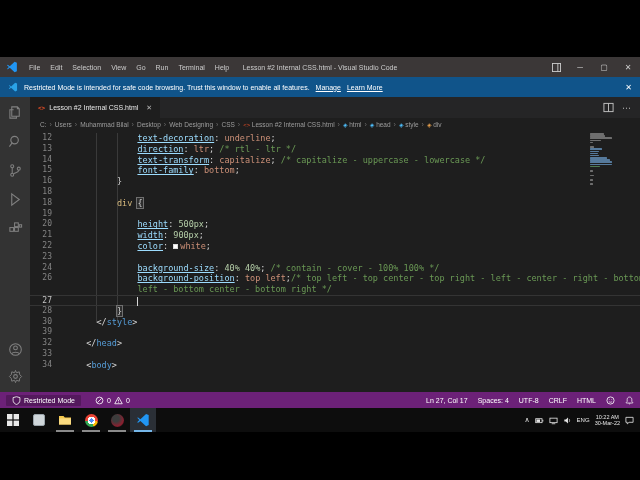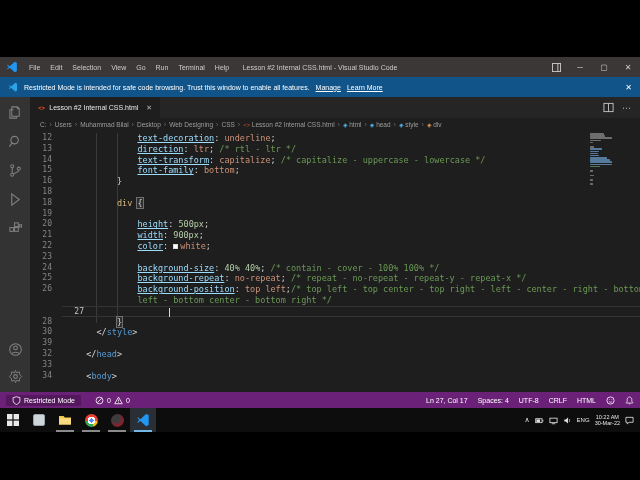--- a/index.html
+++ b/index.html
@@ -44,21 +44,21 @@
   .breadcrumb { height:13px; display:flex; align-items:center; font-size:6.5px; color:#9d9d9d;
     padding-left:10px; gap:3px; white-space:nowrap; }
   .bc-sep { color:#6d6d6d; font-size:7px; }
   .bc-ico { font-size:6px; }
 
   
   .code-area { position:relative; flex:1; overflow:hidden;
     font-family:"DejaVu Sans Mono", monospace; font-size:8.5px; }
   .guide { position:absolute; width:1px; background:#3a3a3a; }
   .ln-row { display:flex; height:10.8px; line-height:10.8px; white-space:pre; position:relative; }
-  .ln-row.active { border-top:1px solid #343434; border-bottom:1px solid #343434;margin-left:32px; }
+  .ln-row.active { border-top:1px solid #343434; border-bottom:1px solid #343434; }
   .gutter { width:22px; text-align:right; color:#858585; font-size:8px; flex:0 0 auto; }
   .ln-row.active .gutter { color:#c6c6c6; }
   .lcontent { padding-left:24px; }
   .prop { color:#9cdcfe;text-decoration:underline; } .val { color:#ce9178; } .num { color:#b5cea8; }
   .com { color:#6a9955; } .pun { color:#d4d4d4; } .sel { color:#d7ba7d; }
   .tag { color:#569cd6; } .fn { color:#dcdcaa; } .ind { color:#d4d4d4; }
   .boxed { outline:1px solid #6f6f6f; background:rgba(90,90,90,.28); }
   .swatch { display:inline-block; width:5px; height:5px; border:1px solid #dcdcdc; margin-right:2px; vertical-align:middle; }
   .cursor { display:inline-block; width:1px; height:9px; background:#d6d6d6; vertical-align:middle; }
 
@@ -220,21 +220,20 @@
             <div class="ln-row"><span class="gutter">15</span><span class="lcontent"><span class="ind">            </span><span class="prop">font-family</span><span class="pun">: </span><span class="val">bottom</span><span class="pun">;</span></span></div>
             <div class="ln-row"><span class="gutter">16</span><span class="lcontent"><span class="ind">        </span><span class="pun">}</span></span></div>
             <div class="ln-row"><span class="gutter">18</span><span class="lcontent"></span></div>
             <div class="ln-row"><span class="gutter">18</span><span class="lcontent"><span class="ind">        </span><span class="sel">div</span><span class="pun"> </span><span class="pun boxed">{</span></span></div>
             <div class="ln-row"><span class="gutter">19</span></div>
             <div class="ln-row"><span class="gutter">20</span><span class="lcontent"><span class="ind">            </span><span class="prop">height</span><span class="pun">: </span><span class="num">500px</span><span class="pun">;</span></span></div>
             <div class="ln-row"><span class="gutter">21</span><span class="lcontent"><span class="ind">            </span><span class="prop">width</span><span class="pun">: </span><span class="num">900px</span><span class="pun">;</span></span></div>
             <div class="ln-row"><span class="gutter">22</span><span class="lcontent"><span class="ind">            </span><span class="prop">color</span><span class="pun">: </span><span class="swatch" style="background: rgb(255, 255, 255);"></span><span class="val">white</span><span class="pun">;</span></span></div>
             <div class="ln-row"><span class="gutter">23</span></div>
             <div class="ln-row"><span class="gutter">24</span><span class="lcontent"><span class="ind">            </span><span class="prop">background-size</span><span class="pun">: </span><span class="num">40% 40%</span><span class="pun">; </span><span class="com">/* contain - cover - 100% 100% */</span></span></div>
-            <div class="ln-row"><span class="gutter">25</span><span class="lcontent"><span class="ind">            </span><span class="prop">background-repeat</span><span class="pun">: </span><span class="val">no-repeat</span><span class="pun">; </span><span class="com">/* repeat - no-repeat - repeat-y - repeat-x */</span></span></div>
             <div class="ln-row"><span class="gutter">26</span><span class="lcontent"><span class="ind">            </span><span class="prop">background-position</span><span class="pun">: </span><span class="val">top left</span><span class="pun">;</span><span class="com">/* top left - top center - top right - left - center - right - bottom</span></span></div>
             <div class="ln-row"><span class="gutter"></span><span class="lcontent"><span class="ind">            </span><span class="com">left - bottom center - bottom right */</span></span></div>
             <div class="ln-row active"><span class="gutter">27</span><span class="lcontent"><span class="ind">            </span><span class="cursor"></span></span></div>
             <div class="ln-row"><span class="gutter">28</span><span class="lcontent"><span class="ind">        </span><span class="pun boxed">}</span></span></div>
             <div class="ln-row"><span class="gutter">30</span><span class="lcontent"><span class="ind">    </span><span class="pun">&lt;/</span><span class="tag">style</span><span class="pun">&gt;</span></span></div>
             <div class="ln-row"><span class="gutter">39</span><span class="lcontent"></span></div>
             <div class="ln-row"><span class="gutter">32</span><span class="lcontent"><span class="ind">  </span><span class="pun">&lt;/</span><span class="tag">head</span><span class="pun">&gt;</span></span></div>
             <div class="ln-row"><span class="gutter">33</span><span class="lcontent"></span></div>
             <div class="ln-row"><span class="gutter">34</span><span class="lcontent"><span class="ind">  </span><span class="pun">&lt;</span><span class="tag">body</span><span class="pun">&gt;</span></span></div>
           </div>

